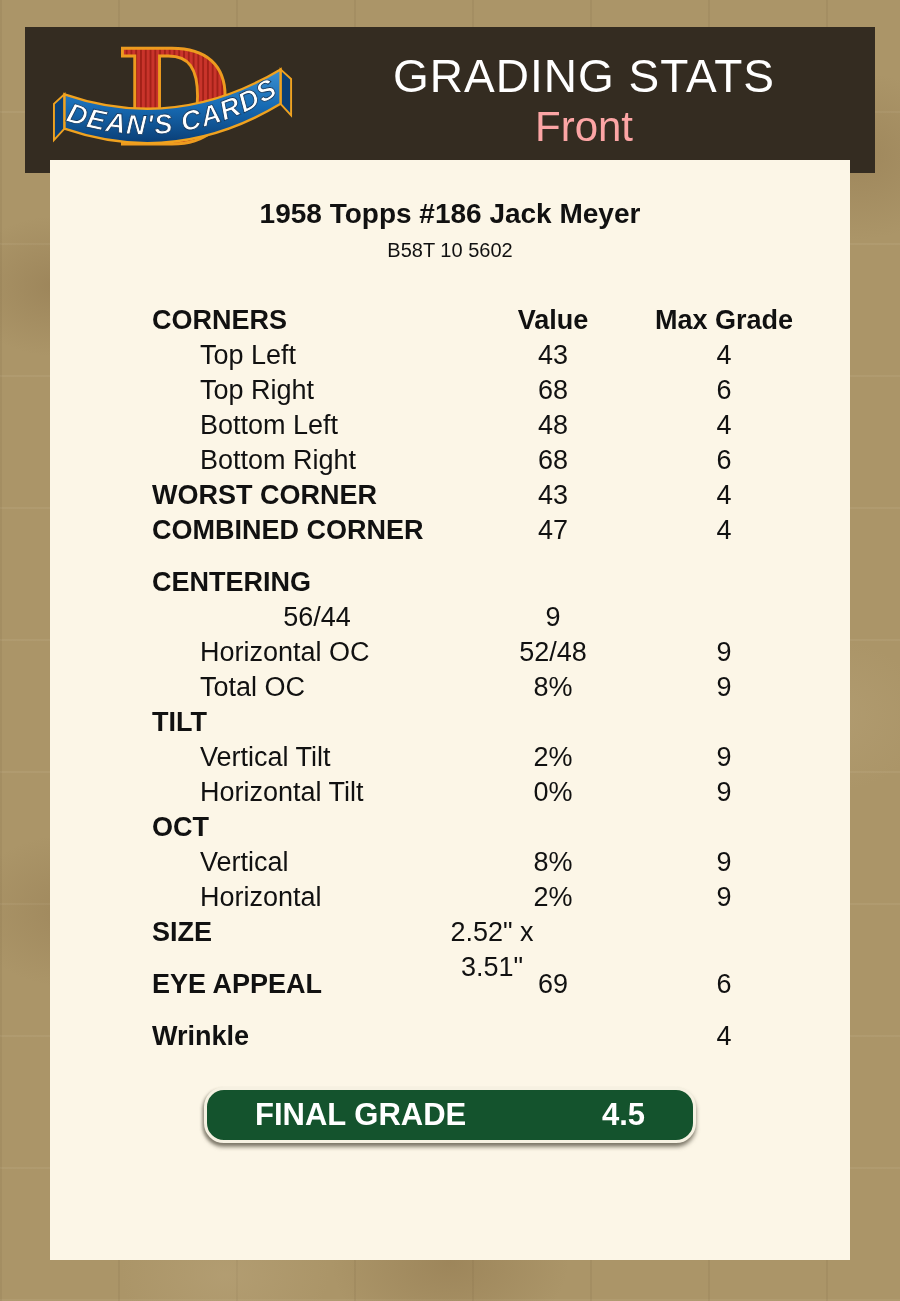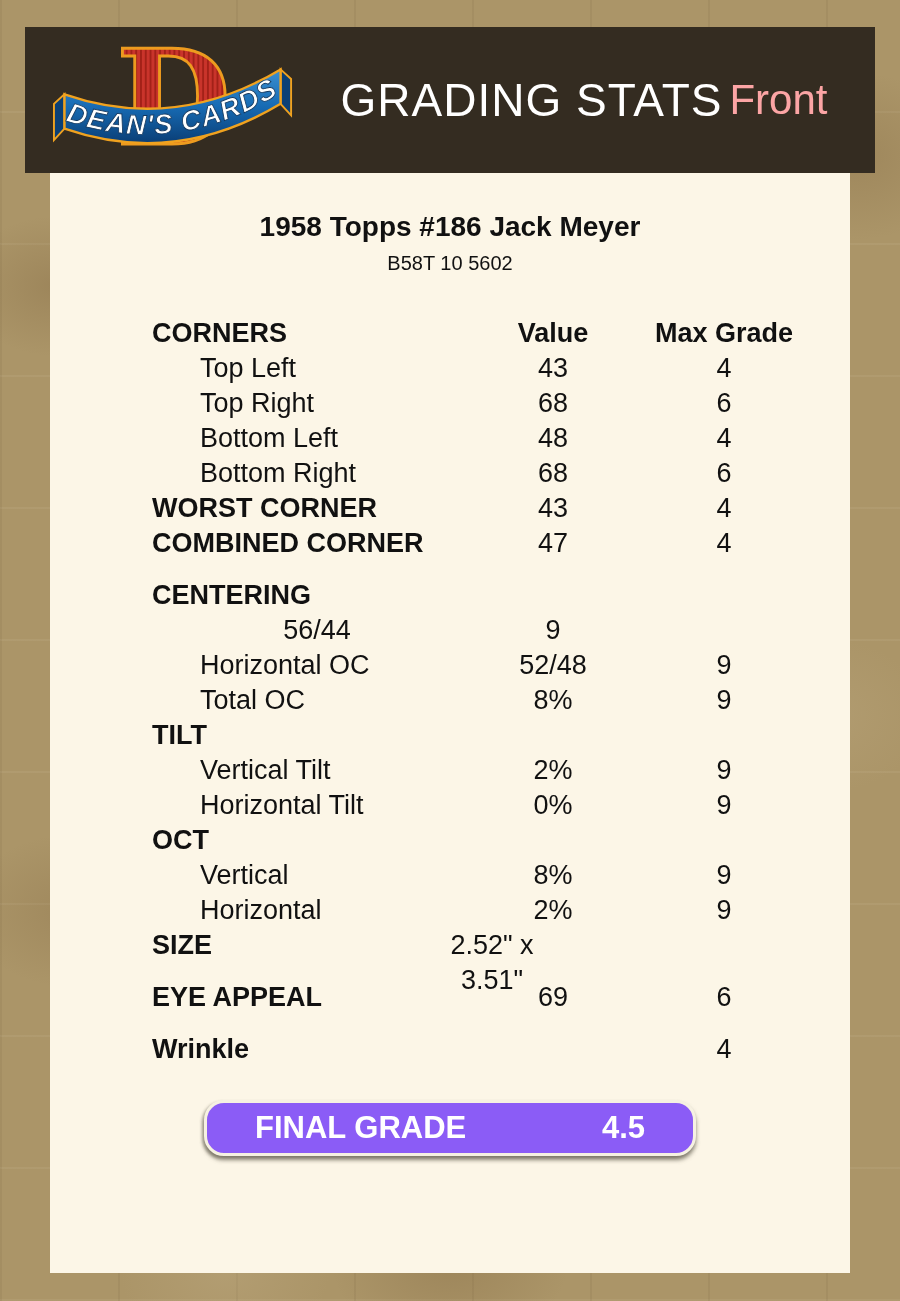--- a/index.html
+++ b/index.html
@@ -17,47 +17,47 @@
       repeating-linear-gradient(90deg, rgba(70,50,25,.07) 0 2px, transparent 2px 118px),
       repeating-linear-gradient(0deg, rgba(255,248,230,.06) 0 2px, transparent 2px 132px);
   }
 
   
   .band{
     position:absolute;left:25px;top:27px;width:850px;height:146px;
     background:#342c21;display:flex;align-items:center;
   }
   .logo-wrap{margin-left:28px;width:240px;height:138px;flex:0 0 auto;}
-  .titles{flex:1;display:flex;align-items:center;justify-content:center;gap:7px;}
+  .titles{flex:1;display:flex;flex-direction:column;align-items:center;justify-content:center;gap:7px;}
   .title1{color:#fff;font-size:46px;letter-spacing:1px;line-height:1;}
   .title2{color:#fca5a5;font-size:42px;line-height:1;}
 
   
   .panel{
-    position:absolute;left:50px;top:173px;width:800px;height:1100px;
+    position:absolute;left:50px;top:160px;width:800px;height:1100px;
     background:#fcf6e7;
   }
   .card-title{margin-top:38px;text-align:center;font-size:28px;font-weight:bold;line-height:32px;}
   .card-code{margin-top:4px;text-align:center;font-size:20px;line-height:32px;}
 
   
   .stats{margin:37px 0 0 102px;width:680px;}
   .row{display:grid;grid-template-columns:330px 142px 200px;height:35px;line-height:35px;font-size:27px;}
   .row .val,.row .max{text-align:center;}
   .item .lbl{padding-left:48px;}
   .hdr .lbl,.hdr .val,.hdr .max{font-weight:bold;}
   .section .lbl{font-weight:bold;}
   .gap{margin-top:17px;}
   .size-val{transform:translateX(-61px);}
 
   
   .final-wrap{display:flex;justify-content:center;margin-top:33px;}
   .final{
     width:492px;height:56px;box-sizing:border-box;
-    background:#8b5cf6;border:3px solid #f6f1e2;border-radius:20px;
+    background:#14532d;border:3px solid #f6f1e2;border-radius:20px;
     box-shadow:0 4px 4px rgba(105,100,85,.75), -2px 2px 3px rgba(105,100,85,.45);
     display:flex;align-items:center;justify-content:space-between;
     padding:0 48px;color:#fff;font-weight:bold;font-size:31px;
   }
 </style>
 </head>
 <body>
 
 <div class="band">
   <div class="logo-wrap">

